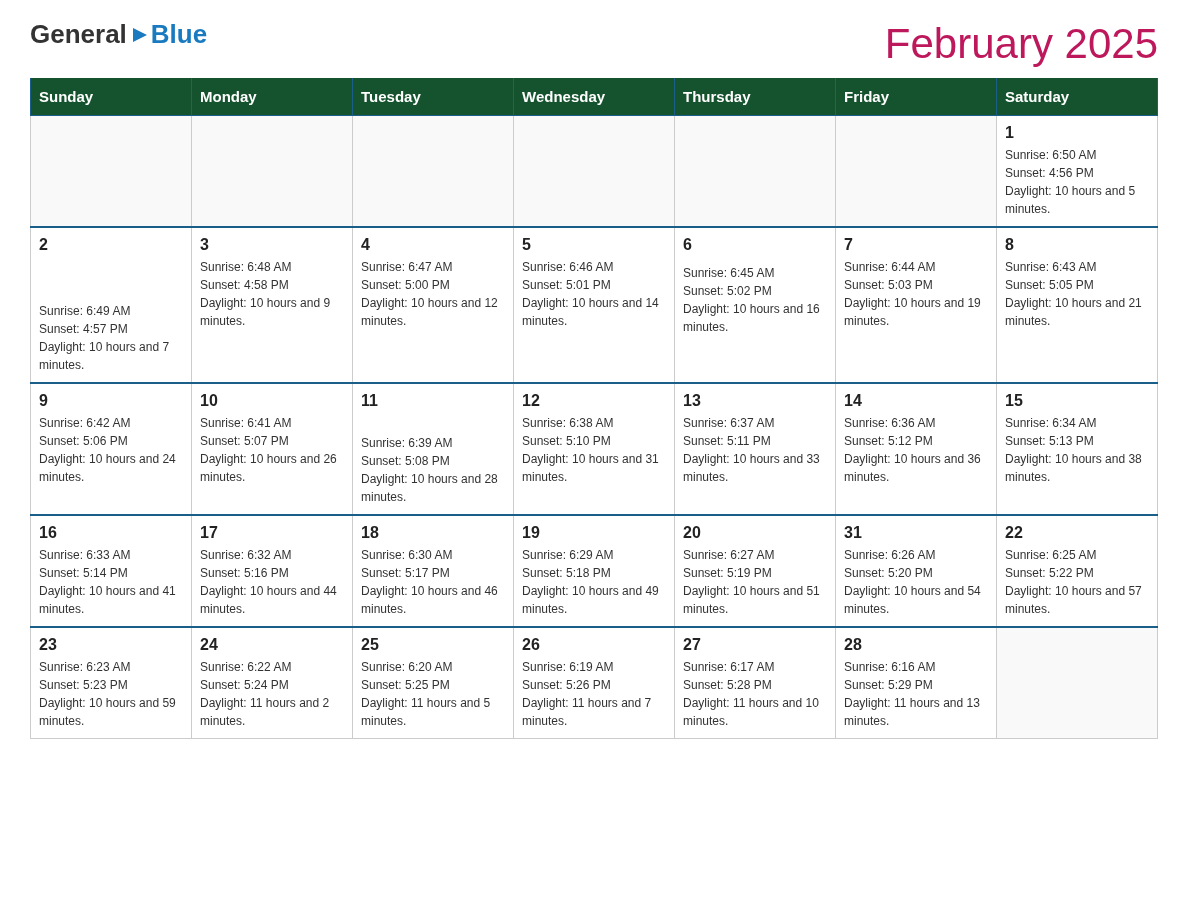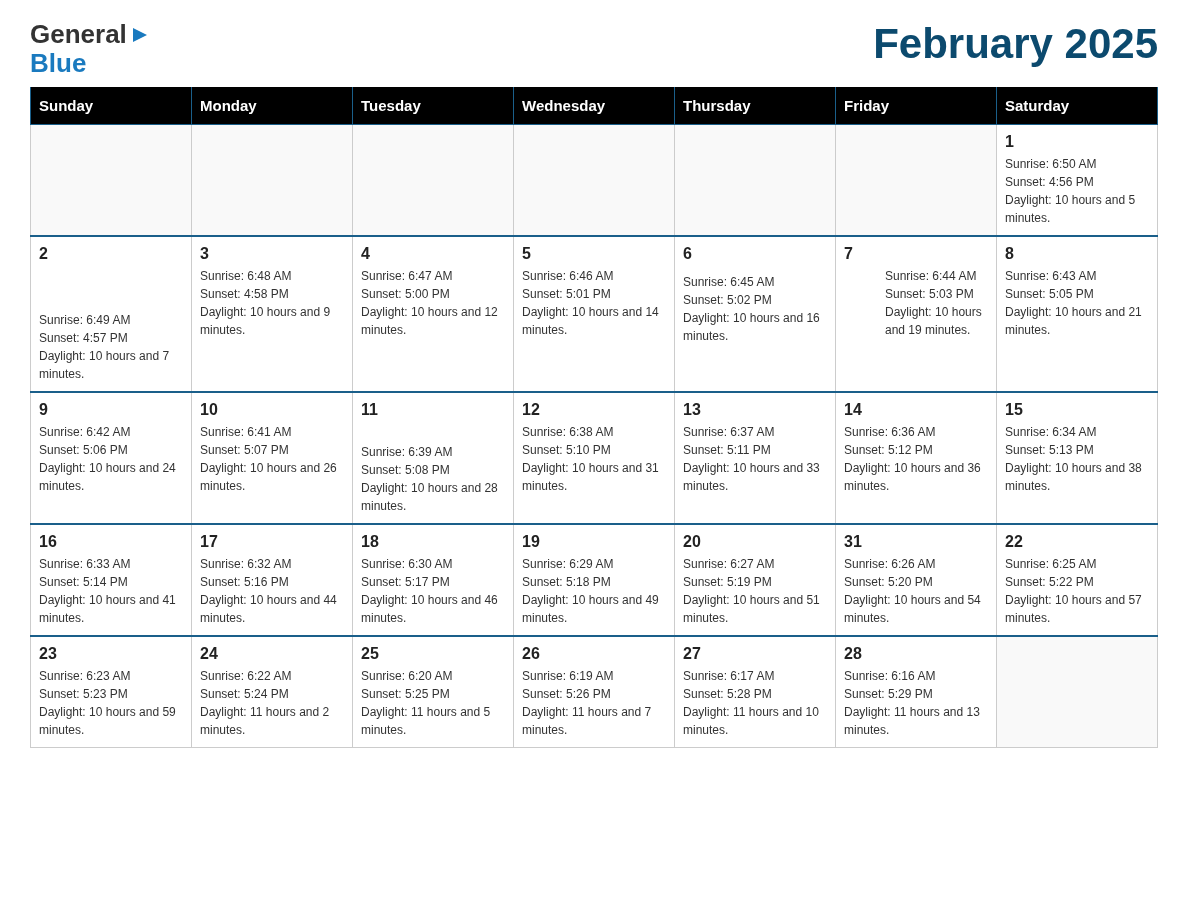--- a/index.html
+++ b/index.html
@@ -11,21 +11,21 @@
       min-height: 918px;
     }
     .header {
       display: flex;
       justify-content: space-between;
       align-items: flex-start;
       margin-bottom: 10px;
     }
     .logo {
       display: flex;
-      flex-direction: column;
+      flex-direction: row;
       align-items: flex-start;
     }
     .logo-general {
       font-size: 26px;
       font-weight: bold;
       color: #333;
       line-height: 1.1;
     }
     .logo-blue {
       font-size: 26px;
@@ -35,35 +35,35 @@
     }
     .logo-line {
       display: flex;
       align-items: center;
     }
     .title-section {
       text-align: right;
     }
     .main-title {
       font-size: 42px;
-      font-weight: bold;
-      color: #0c4a6e;
+      font-weight: normal;
+      color: #be185d;
     }
     .subtitle {
       font-size: 18px;
       color: #444;
       margin-top: 4px;
     }
     .calendar {
       width: 100%;
       border-collapse: collapse;
       margin-top: 10px;
     }
     .calendar th {
-      background-color: #000000;
+      background-color: #14532d;
       color: #fff;
       padding: 10px 8px;
       font-size: 15px;
       font-weight: bold;
       text-align: left;
       border: 1px solid #1a5f8a;
     }
     .calendar td {
       vertical-align: top;
       padding: 8px;
@@ -172,21 +172,21 @@
 Daylight: 10 hours and 14 minutes.</div>
         </td>
         <td>
           <span class="day-number">6</span>
           <div class="day-info" style="white-space: pre-line; margin-top: 10px;">Sunrise: 6:45 AM
 Sunset: 5:02 PM
 Daylight: 10 hours and 16 minutes.</div>
         </td>
         <td>
           <span class="day-number">7</span>
-          <div class="day-info" style="white-space: pre-line; margin-left: 41px;">Sunrise: 6:44 AM
+          <div class="day-info" style="white-space: pre-line;">Sunrise: 6:44 AM
 Sunset: 5:03 PM
 Daylight: 10 hours and 19 minutes.</div>
         </td>
         <td>
           <span class="day-number">8</span>
           <div class="day-info" style="white-space: pre-line;">Sunrise: 6:43 AM
 Sunset: 5:05 PM
 Daylight: 10 hours and 21 minutes.</div>
         </td>
       </tr>

